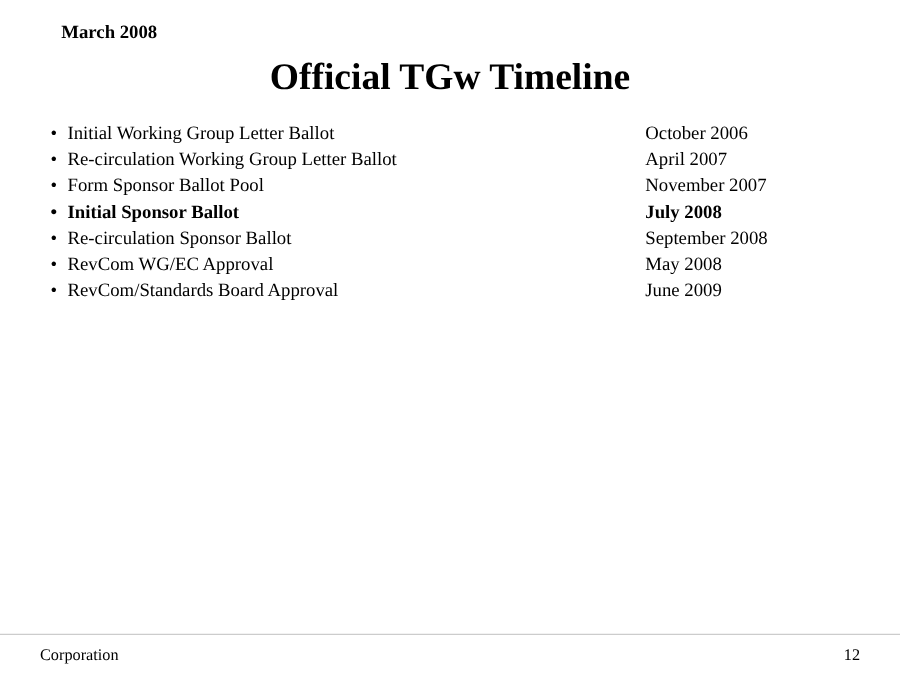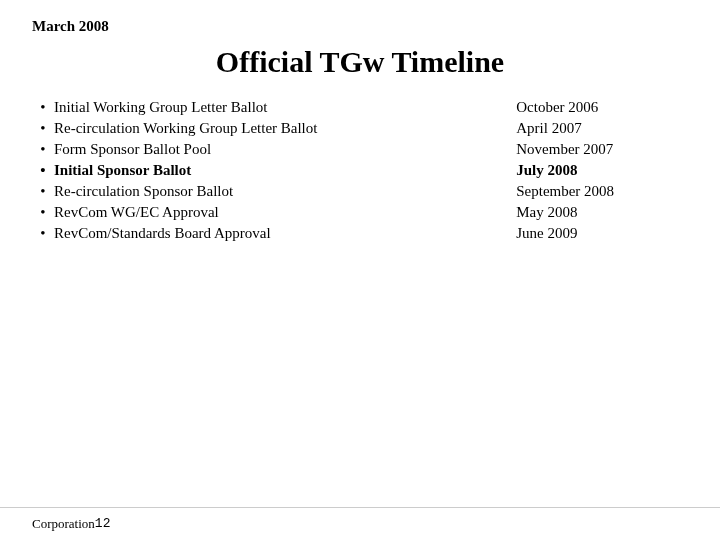--- a/index.html
+++ b/index.html
@@ -10,20 +10,21 @@
       font-family: 'Times New Roman', Times, serif;
       color: #000;
       overflow: hidden;
       position: relative;
     }
     .header {
       display: flex;
       justify-content: space-between;
       align-items: flex-start;
       padding: 18px 32px 0 32px;
+      margin-left: 17px;
     }
     .header-left {
       font-size: 15px;
       font-weight: bold;
     }
     .header-right {
       font-size: 15px;
       font-weight: bold;
     }
     .title-section {
@@ -82,23 +83,22 @@
       bottom: 0;
       left: 0;
       right: 0;
       display: flex;
       justify-content: space-between;
       padding: 8px 32px;
       border-top: 1px solid #ccc;
       font-size: 13px;
     }
     .footer-center {
-      text-align: left;
+      text-align: right;
       flex: 1;
-      font-family: Liberation Mono, monospace;
     }
   </style>
 </head>
 <body>
 
 <div class="header">
   <span class="header-left">March 2008</span>
 </div>
 
 <div class="title-section">

